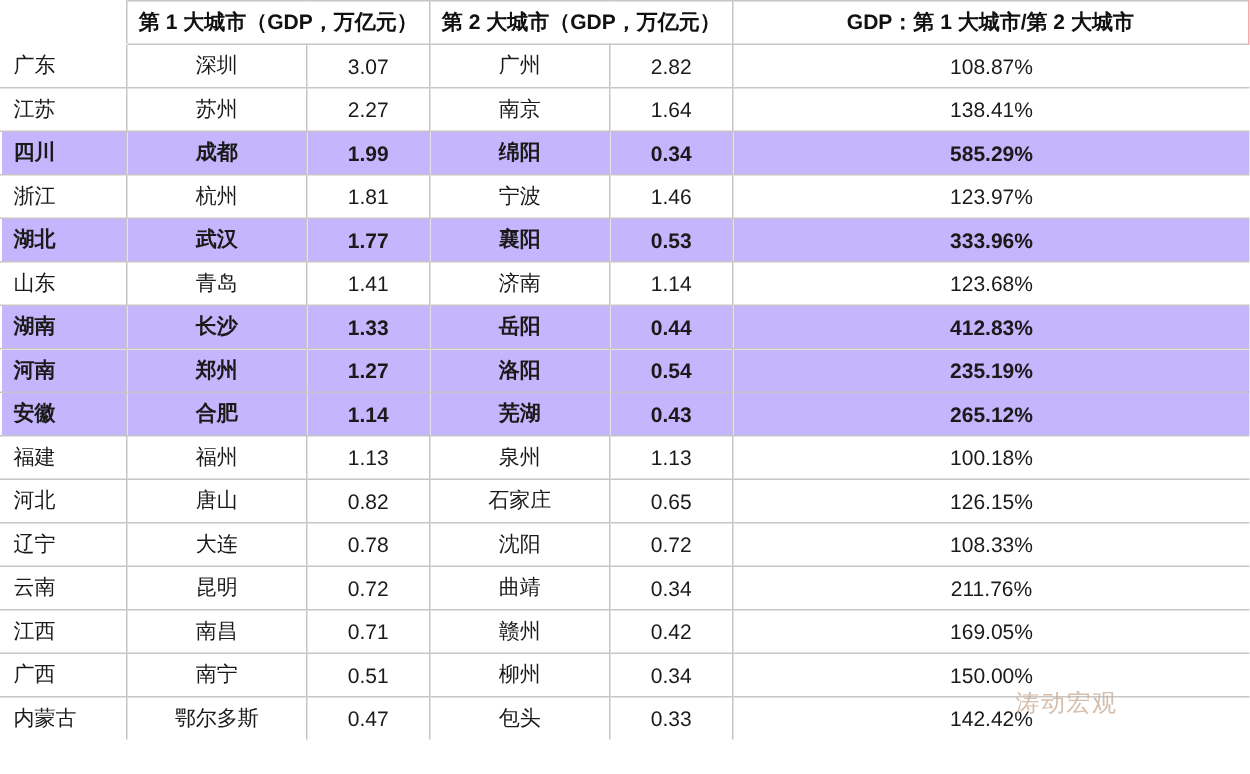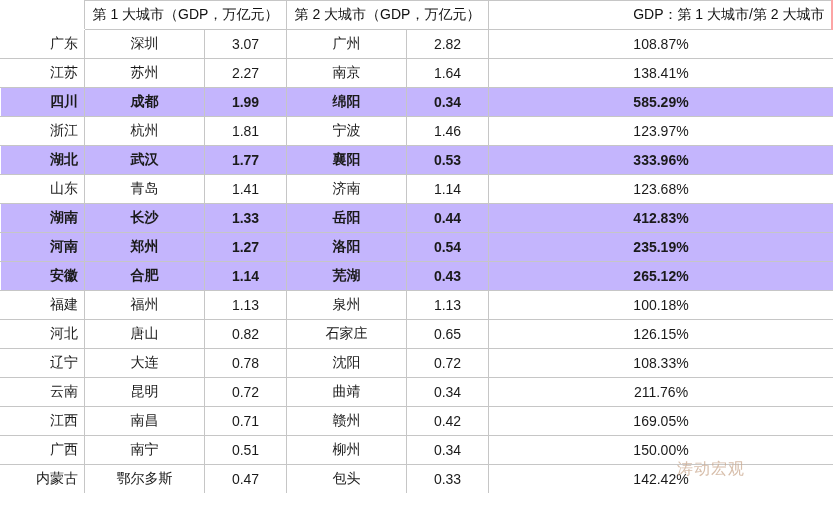--- a/index.html
+++ b/index.html
@@ -36,43 +36,43 @@
   table.gdp-table th, table.gdp-table td {
     border: 1px solid #c6c6c6;
     height: 28px;
     padding: 0 6px;
     vertical-align: middle;
     white-space: nowrap;
     overflow: hidden;
   }
   
   thead tr th {
-    font-weight: normal;
+    font-weight: bold;
     font-size: 14px;
     text-align: center;
     background: #ffffff;
     border-top: 1px solid #ffffff;
     color: #111;
     letter-spacing: 0px;
   }
   thead tr th.corner {
     border-left: 1px solid #ffffff;
     border-top: 1px solid #ffffff;
     border-bottom: 1px solid #ffffff;
     border-right: 1px solid #c6c6c6;
     background: #ffffff;
   }
   thead tr th.last {
-    text-align: right;
+    text-align: center;
     padding-left: 6px;
-    border-right: 6px solid #fca5a5;
+    border-right: 4px solid #fca5a5;
   }
 
   tbody td.province {
-    text-align: right;
+    text-align: left;
     padding-left: 8px;
   }
   tbody td.city {
     text-align: center;
   }
   tbody td.num {
     text-align: center;
   }
   tbody td.ratio {
     text-align: center;

